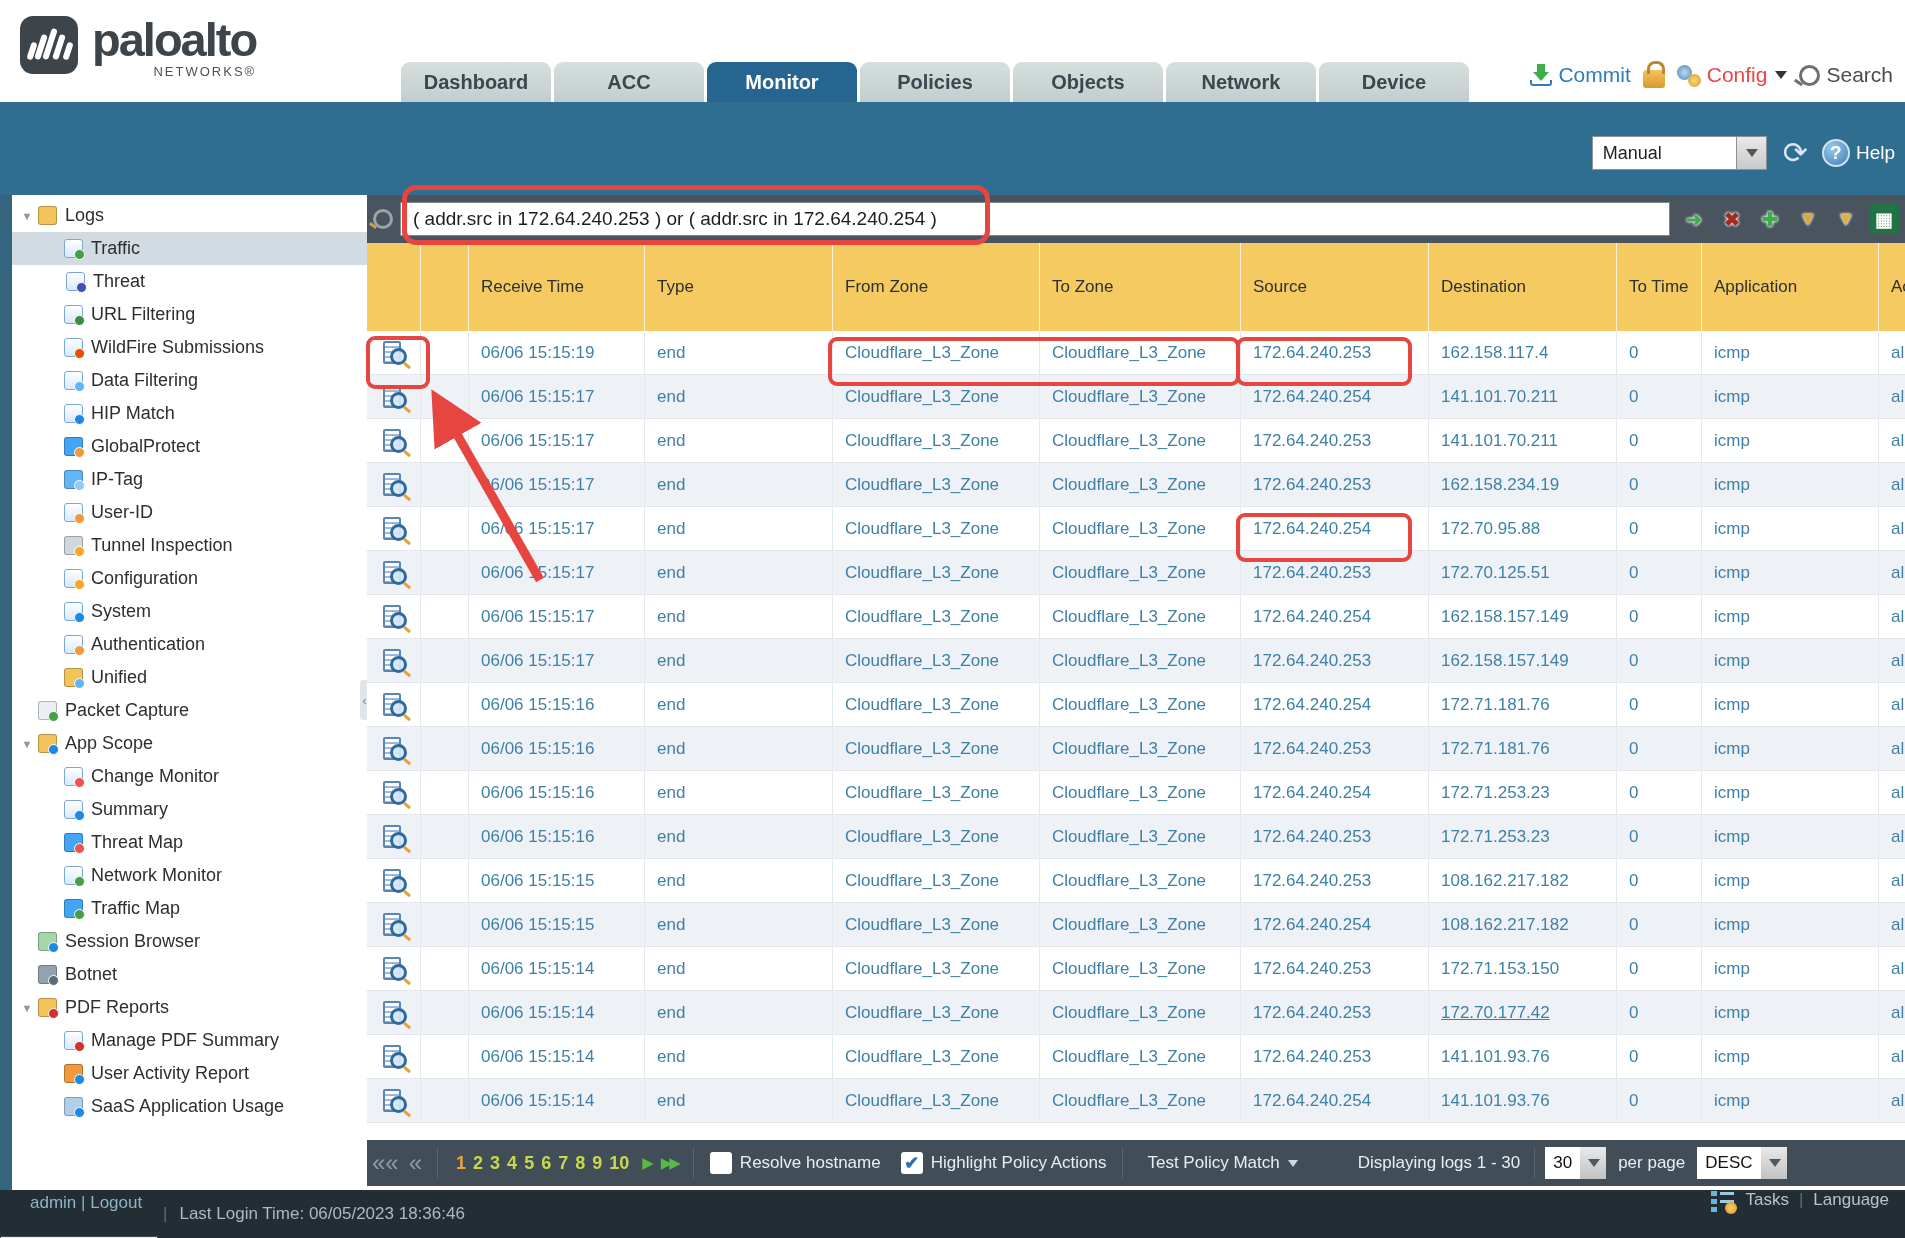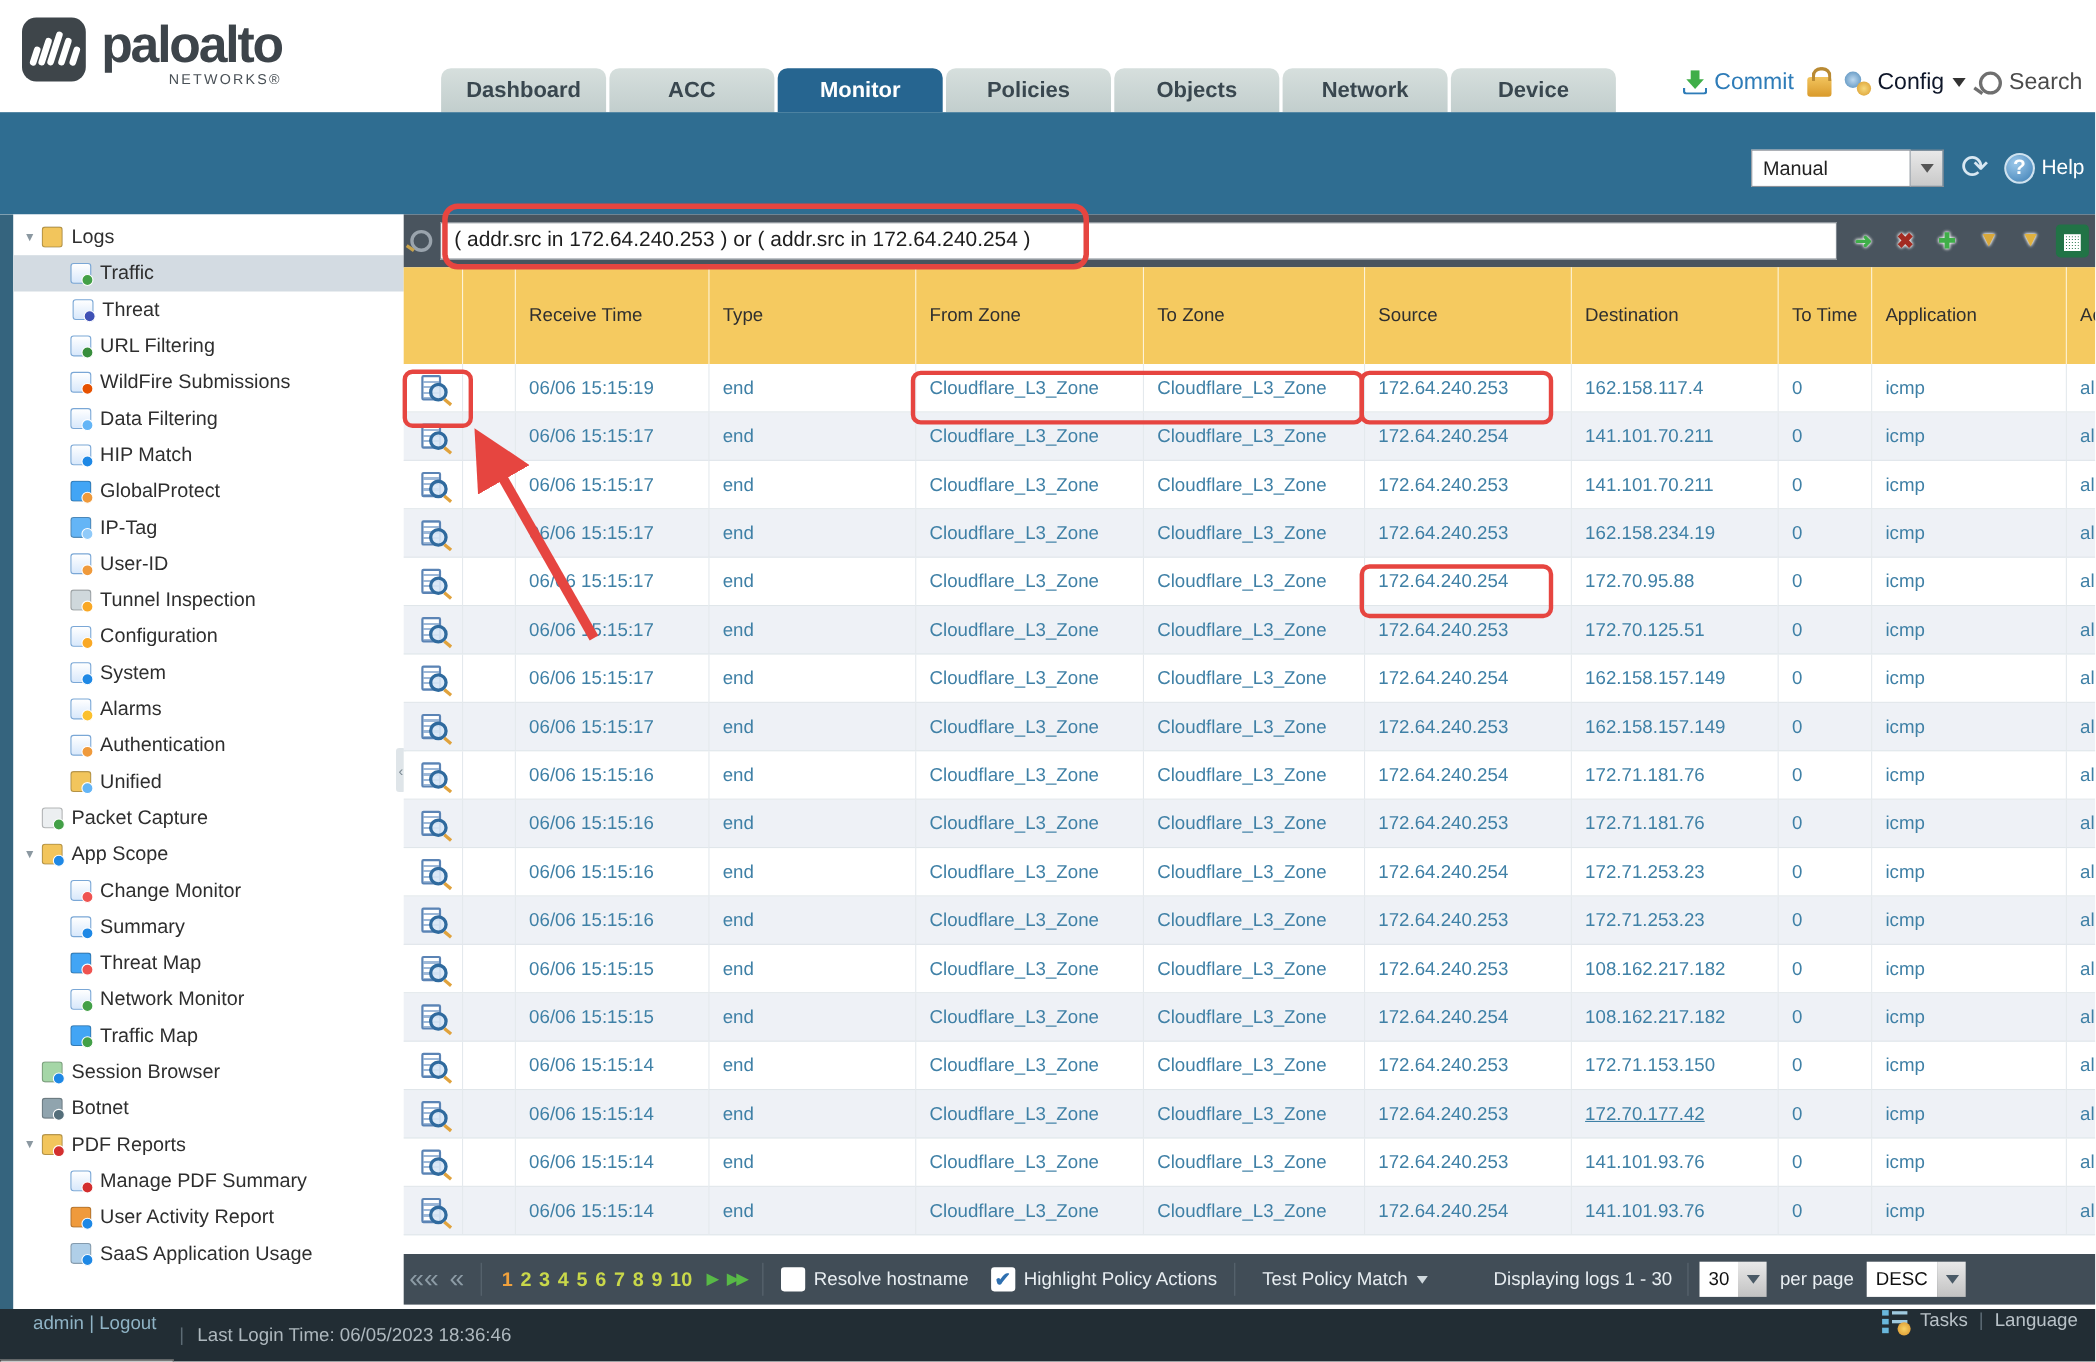--- a/index.html
+++ b/index.html
@@ -14,21 +14,21 @@
   .logotext .nm{font-size:47px;font-weight:bold;color:#3d444a;letter-spacing:-2px;}
   .logotext .sub{font-size:13px;color:#4a5157;letter-spacing:2px;text-align:right;margin-top:2px;}
 
   .tabbar{position:absolute;left:401px;top:62px;display:flex;}
   .tab{width:150px;height:40px;margin-right:3px;border-radius:9px 9px 0 0;background:linear-gradient(#d6dfdd,#c2cecd);
        color:#39474f;font-size:20px;font-weight:bold;display:flex;align-items:center;justify-content:center;cursor:pointer;}
   .tab.active{background:#266590;color:#fff;}
 
   .utils{position:absolute;right:12px;top:62px;display:flex;align-items:center;gap:12px;font-size:21px;}
   .u-commit{color:#2e7cb8;display:flex;align-items:center;gap:6px;}
-  .u-config{color:#0f172a;display:flex;align-items:center;gap:6px;}
+  .u-config{color:#ef4444;display:flex;align-items:center;gap:6px;}
   .u-search{color:#4c4c4c;display:flex;align-items:center;gap:6px;}
   .caret{width:0;height:0;border-left:6px solid transparent;border-right:6px solid transparent;border-top:8px solid #333;margin-left:2px;}
   .lock{width:22px;height:18px;background:linear-gradient(#f2c45e,#d99a2b);border-radius:3px;position:relative;margin-top:8px;}
   .lock:before{content:"";position:absolute;left:4px;top:-9px;width:12px;height:10px;border:3px solid #b98a33;border-bottom:none;border-radius:8px 8px 0 0;}
 
   
   .band{position:absolute;left:0;top:102px;width:1905px;height:93px;background:#2f6d91;}
   .band .ctr{position:absolute;top:34px;right:10px;display:flex;align-items:center;}
   .selbox{width:145px;height:34px;background:#fff;border:1px solid #8a9199;font-size:18px;color:#222;display:flex;align-items:center;padding-left:10px;box-sizing:border-box;}
   .selbtn{width:30px;height:34px;background:linear-gradient(#e9e9e9,#c9c9c9);border:1px solid #8a9199;border-left:none;display:flex;align-items:center;justify-content:center;box-sizing:border-box;}
@@ -267,27 +267,20 @@
             <span class="bdg" style="background: rgb(249, 168, 37);"></span>
           </div>
           <div>Configuration</div>
         </div>
         <div class="trow" style="padding-left: 30px;">
           <div class="texp"></div>
           <div class="ticon">
             <span class="bdg" style="background: rgb(30, 136, 229);"></span>
           </div>
           <div>System</div>
-        </div>
-        <div class="trow" style="padding-left: 30px;">
-          <div class="texp"></div>
-          <div class="ticon">
-            <span class="bdg" style="background: rgb(251, 192, 45);"></span>
-          </div>
-          <div>Alarms</div>
         </div>
         <div class="trow" style="padding-left: 30px;">
           <div class="texp"></div>
           <div class="ticon">
             <span class="bdg" style="background: rgb(239, 154, 60);"></span>
           </div>
           <div>Authentication</div>
         </div>
         <div class="trow" style="padding-left: 30px;">
           <div class="texp"></div>

